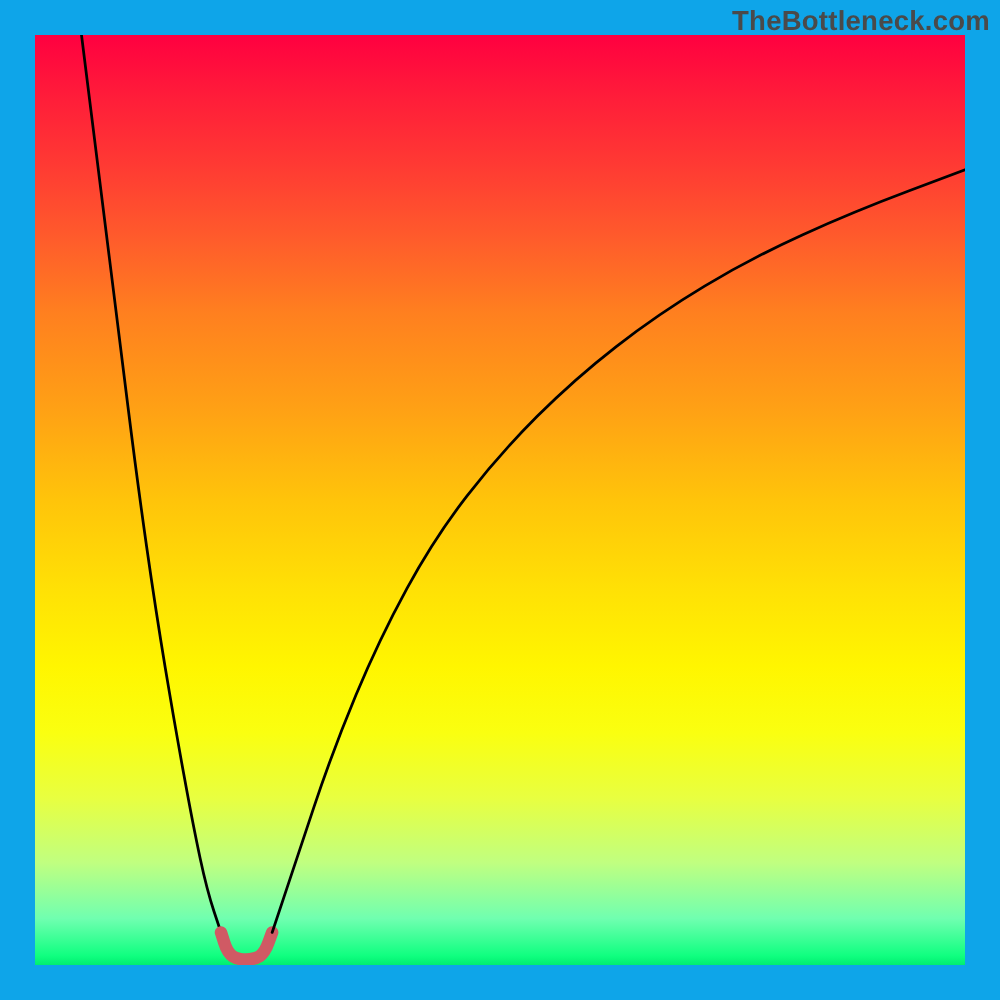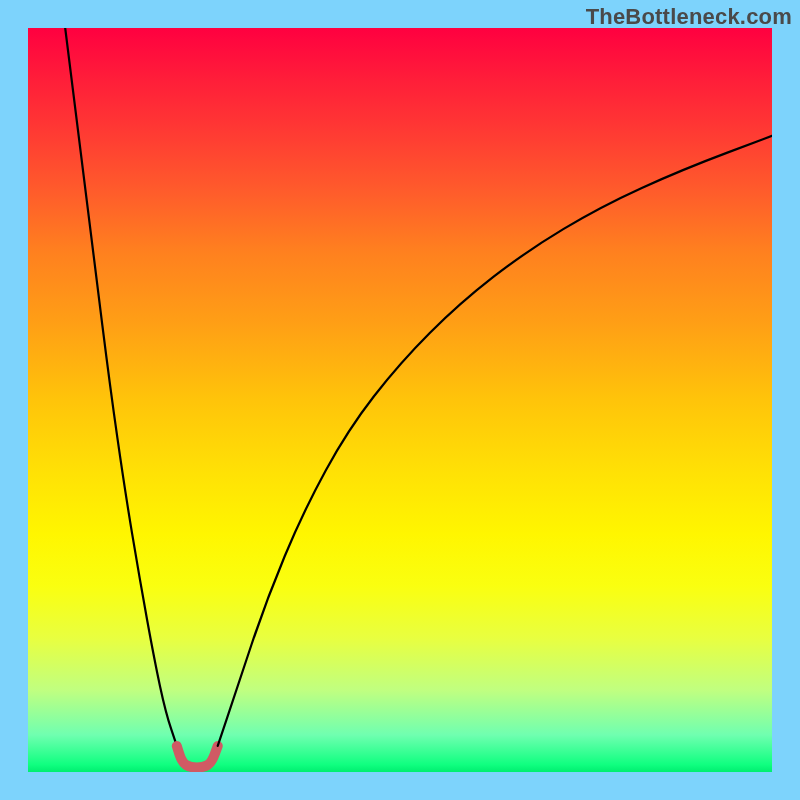--- a/index.html
+++ b/index.html
@@ -9,21 +9,21 @@
     height: 800px;
     background: #000;
     overflow: hidden;
   }
   .frame {
     position: absolute;
     top: 0;
     left: 0;
     width: 800px;
     height: 800px;
-    background: #7dd3fc;
+    background: #0ea5e9;
   }
   .plot-area {
     position: absolute;
     top: 28px;
     left: 28px;
     width: 744px;
     height: 744px;
   }
   .gradient-bg {
     position: absolute;

